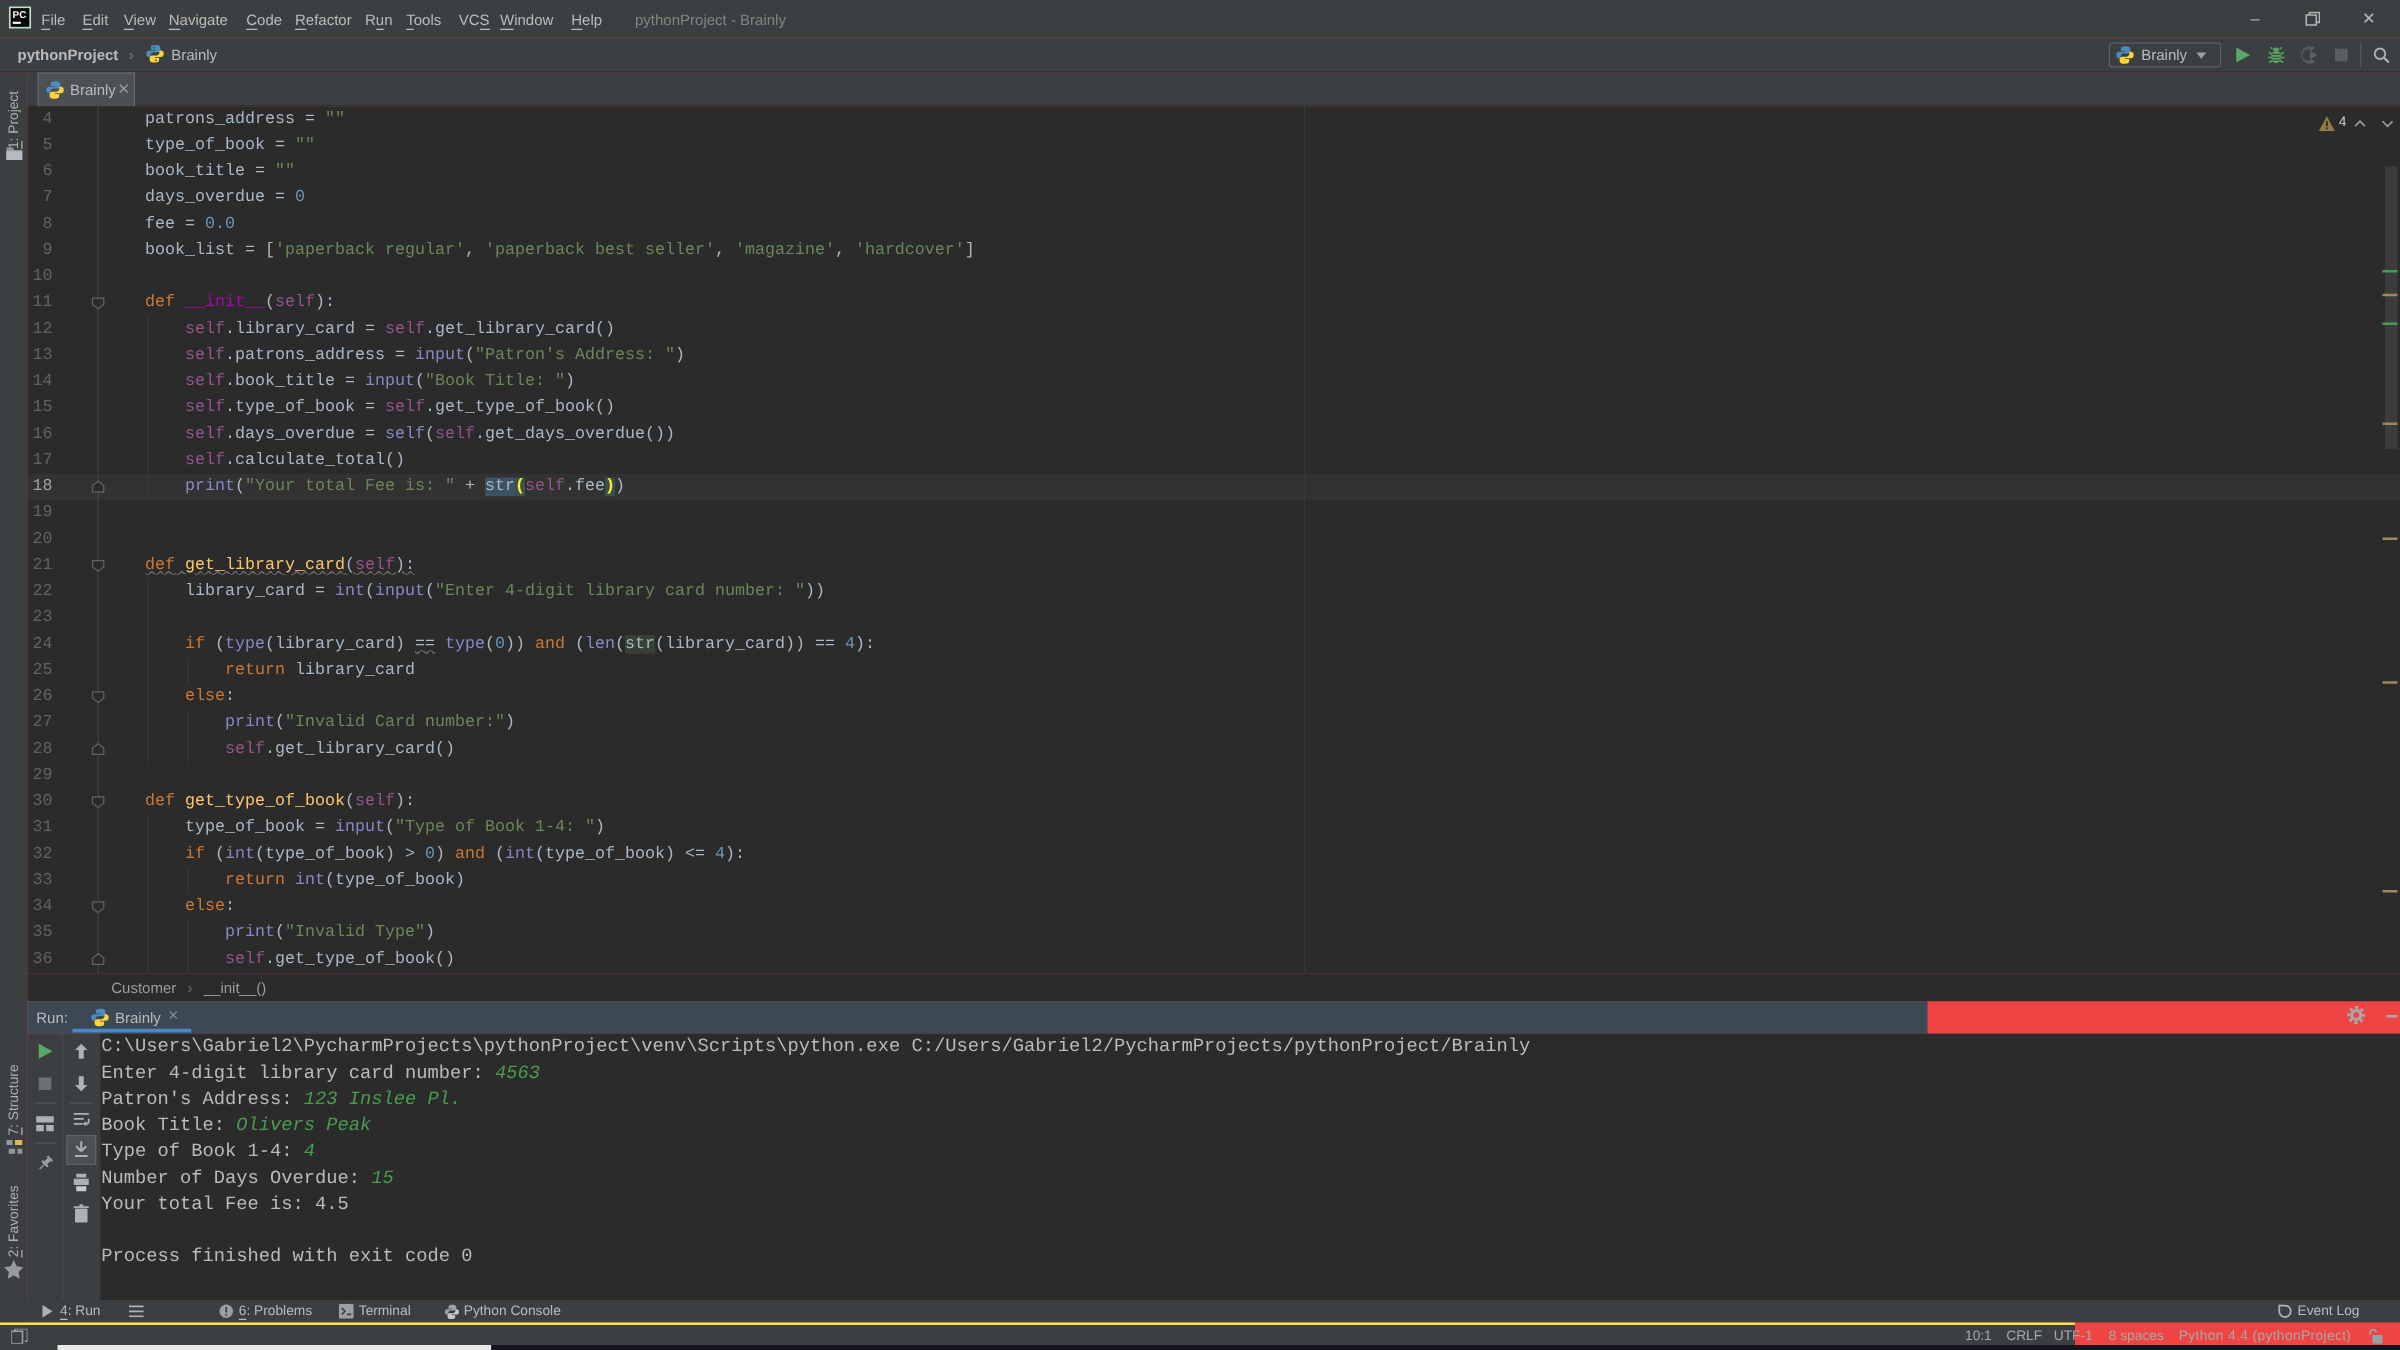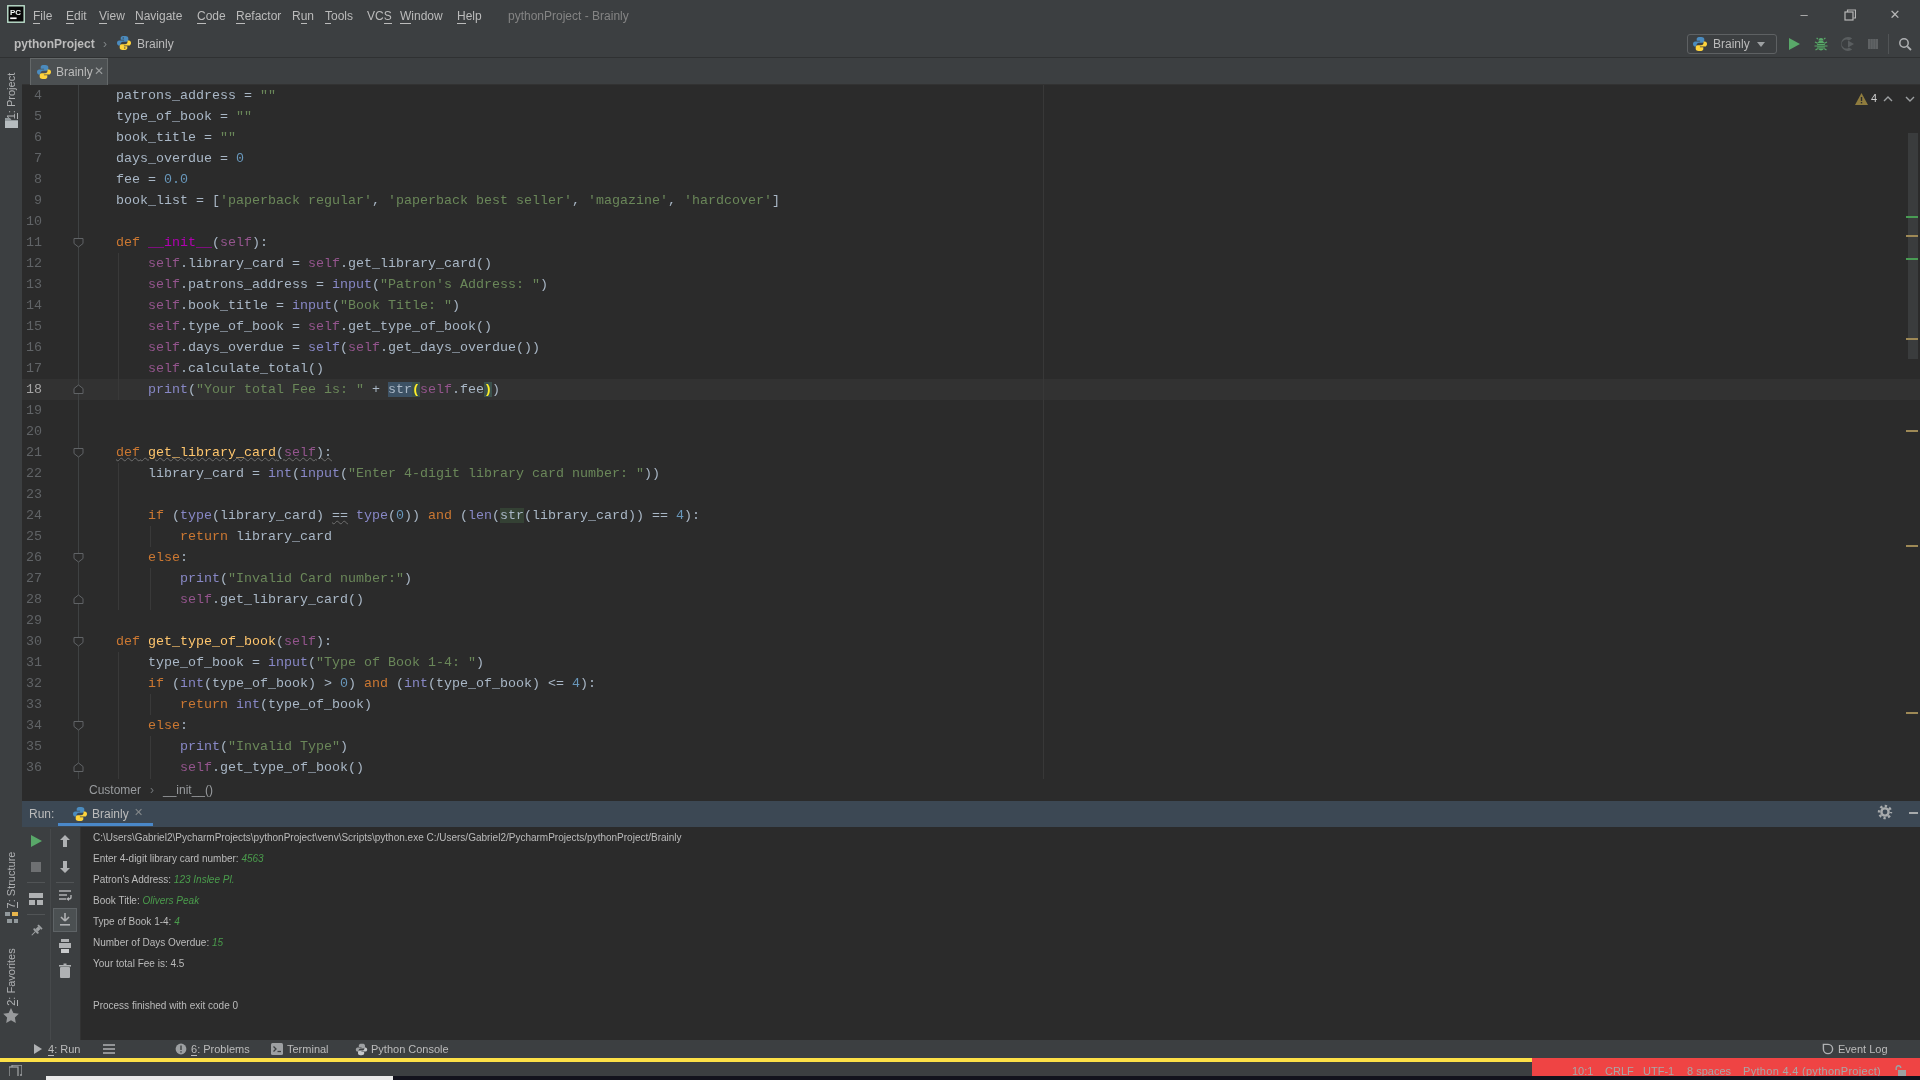--- a/index.html
+++ b/index.html
@@ -31,32 +31,32 @@
 .guide{position:absolute;width:1px;background:#393939}
 #margin{position:absolute;left:1021px;top:0;width:1px;height:694px;background:#383838}
 
 .mark{position:absolute;left:1884px;width:12px;height:2px}
 #thumb{position:absolute;left:1886px;top:48px;width:10px;height:226px;background:#44484a;opacity:.6}
 
 #inspect{position:absolute;left:1833px;top:6px;height:16px;color:#bbbbbb;font-size:11px}
 
 #crumbs{left:22px;top:779px;width:1898px;height:22px;background:#2b2b2b;color:#999c9f;font-size:12px}
 
-#runhead{left:22px;top:801px;width:1898px;height:26px;background:#3c4854;color:#bbbbbb;font-size:12px}
+#runhead{left:22px;top:801px;width:1520px;height:26px;background:#3c4854;color:#bbbbbb;font-size:12px}
 #runtabline{position:absolute;left:36px;top:22px;width:95px;height:3px;background:#4a88c9}
 
 #runbody{left:22px;top:827px;width:1898px;height:213px;background:#3c3f41}
 #console{position:absolute;left:58px;top:0;width:1840px;height:213px;background:#2b2b2b;border-left:1px solid #323232}
-#conout{position:absolute;left:12px;top:0px;font-family:Liberation Sans, sans-serif;font-size:10px;line-height:21px;color:#bbbbbb;white-space:pre}
+#conout{position:absolute;left:0;top:0px;font-family:Liberation Mono, monospace;font-size:15px;line-height:21px;color:#bbbbbb;white-space:pre}
 .inp{color:#4a9c4c;font-style:italic}
 .icn{position:absolute;width:16px;height:16px}
 
 #toolbar{left:0;top:1040px;width:1920px;height:18px;background:#3c3f41;color:#bbbbbb;font-size:11px}
 
-#statusbar{left:0;top:1058px;width:1532px;height:18px;background:#3c3f41;color:#a8a8a8;font-size:11px;border-top:4px solid #fde047}
+#statusbar{left:0;top:1058px;width:1660px;height:18px;background:#3c3f41;color:#a8a8a8;font-size:11px;border-top:2px solid #fde047}
 #strip2{left:0;top:1076px;width:1920px;height:4px;background:#3c3f41}
 .lbl{position:absolute;white-space:nowrap}
 u{ text-decoration:none;border-bottom:1px solid currentColor}
 </style></head>
 <body>
 <div id="root">
 
   <div class="abs" id="titlebar">
     <svg class="abs" style="left:7px;top:5px" width="18" height="18" viewBox="0 0 18 18">
         <rect x="0.8" y="0.8" width="16.4" height="16.4" fill="#080808" stroke="#bfe3cf" stroke-width="1.4"></rect>

